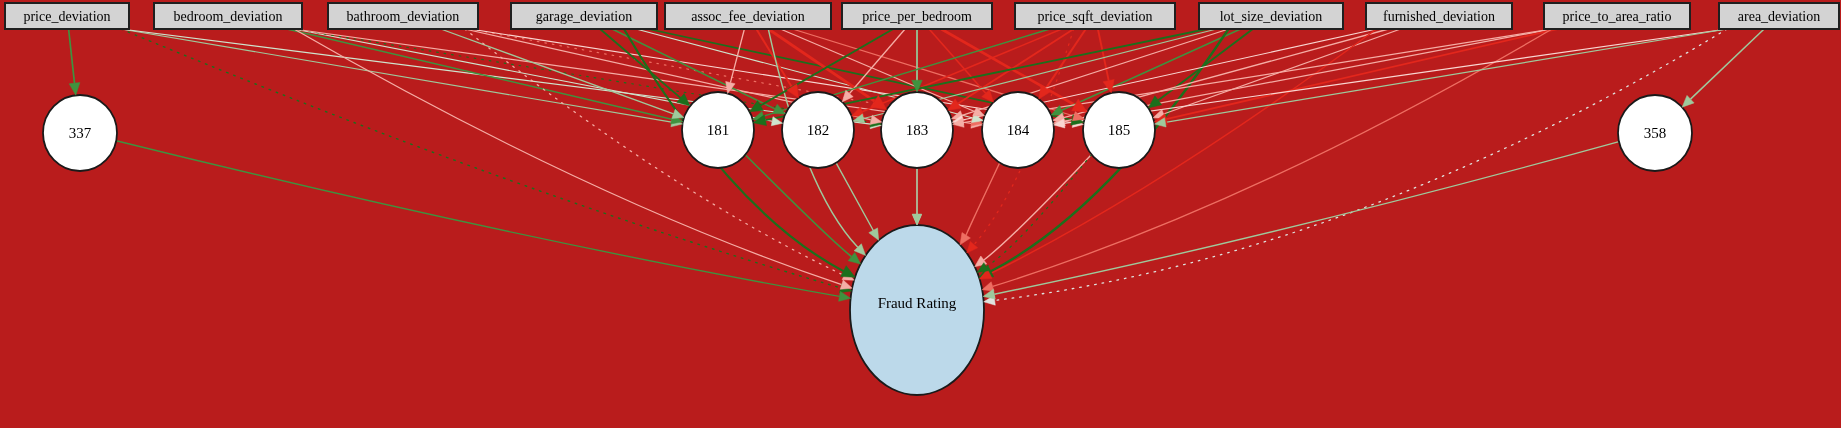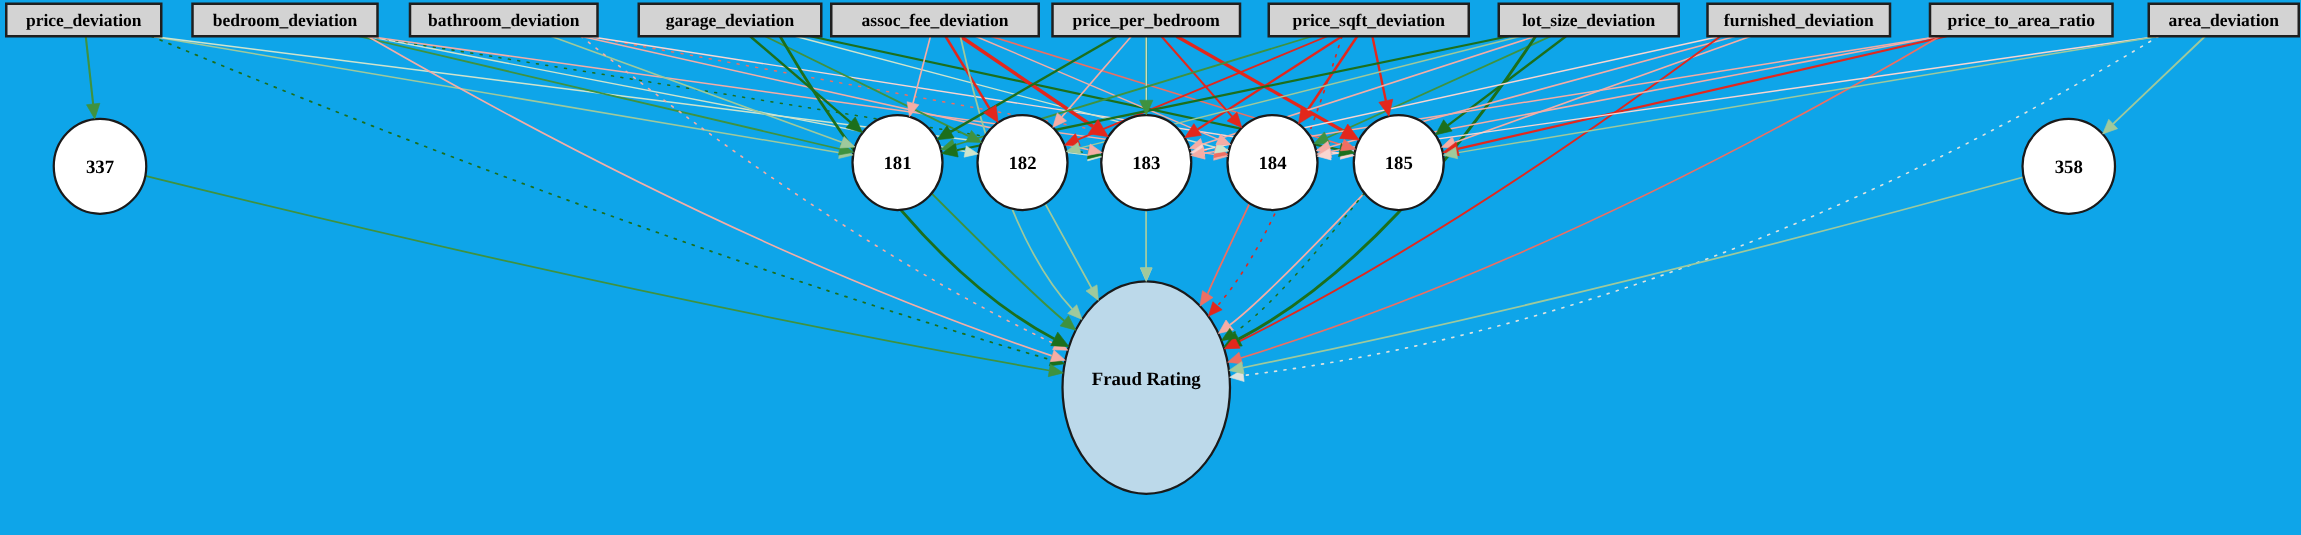--- a/index.html
+++ b/index.html
@@ -1,22 +1,21 @@
 <!DOCTYPE html>
 <html><head>
 <meta charset="utf-8">
 <style>
   html,body{margin:0;padding:0;background:#ffffff;}
   #stage{
     position:relative;
     width:1841px;height:428px;
-    background:#0ea5e9;
+    background:#b91c1c;
     overflow:hidden;
     font-family:"Liberation Serif","DejaVu Serif",serif;
-    font-weight:bold;
   }
   svg{display:block;}
   text{font-family:"Liberation Serif","DejaVu Serif",serif;fill:#000000;}
   .box-label{font-size:14px;}
   .circle-label{font-size:15px;}
   .hub-label{font-size:15px;}
 </style>
 </head>
 <body>
 

